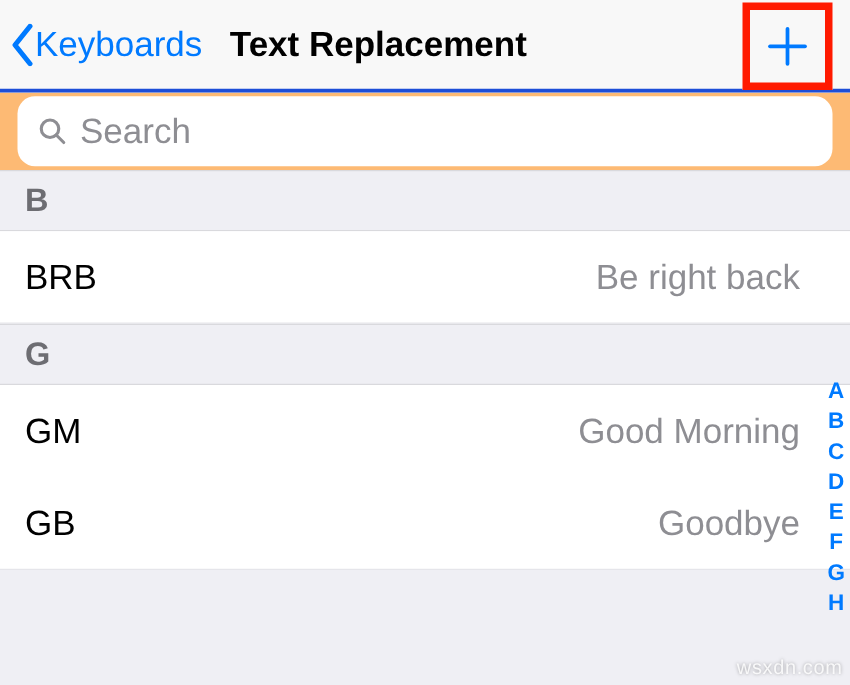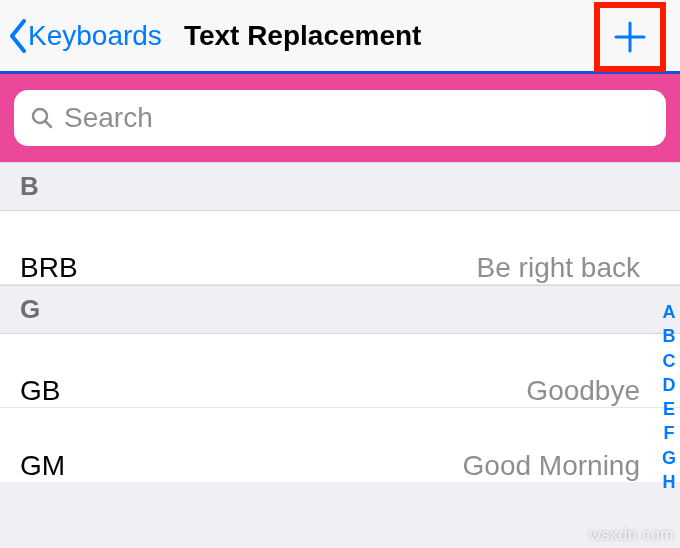--- a/index.html
+++ b/index.html
@@ -46,22 +46,22 @@
       display: flex;
       align-items: center;
       justify-content: center;
       cursor: pointer;
       background: #f8f8f8;
     }
     .add-btn svg { display:block; }
 
     
     .search-strip {
-      background: #ec4899;
-      padding: 16px 14px;
+      background: #fdba74;
+      padding: 3px 14px;
     }
     .searchbox {
       background: #fff;
       border-radius: 14px;
       height: 56px;
       display: flex;
       align-items: center;
       padding: 0 16px;
       color: #8e8e93;
       font-size: 28px;
@@ -83,21 +83,21 @@
       background: #efeff4;
       color: #6d6d72;
       font-size: 26px;
       font-weight: 600;
       padding: 8px 20px;
       border-top: 1px solid #d9d9dd;
       border-bottom: 1px solid #d9d9dd;
     }
     .row {
       display: flex;
-      align-items: flex-end;
+      align-items: center;
       justify-content: space-between;
       height: 74px;
       padding: 0 40px 0 20px;
       font-size: 28px;
       border-bottom: 1px solid #e5e5ea;
       background: #fff;
     }
     .row .shortcut { color: #000; }
     .row .phrase { color: #8e8e93; }
 
@@ -164,27 +164,27 @@
   </div>
 </div>
 
 <div class="list">
   <div class="section-header">B</div>
   <div class="row">
     <span class="shortcut">BRB</span>
     <span class="phrase">Be right back</span>
   </div>
   <div class="section-header">G</div>
+  <div class="row" style="border-bottom:none;">
+    <span class="shortcut">GM</span>
+    <span class="phrase">Good Morning</span>
+  </div>
   <div class="row">
     <span class="shortcut">GB</span>
     <span class="phrase">Goodbye</span>
-  </div>
-  <div class="row" style="border-bottom:none;">
-    <span class="shortcut">GM</span>
-    <span class="phrase">Good Morning</span>
   </div>
 </div>
 
 <div class="index">
   <span>A</span>
   <span>B</span>
   <span>C</span>
   <span>D</span>
   <span>E</span>
   <span>F</span>

